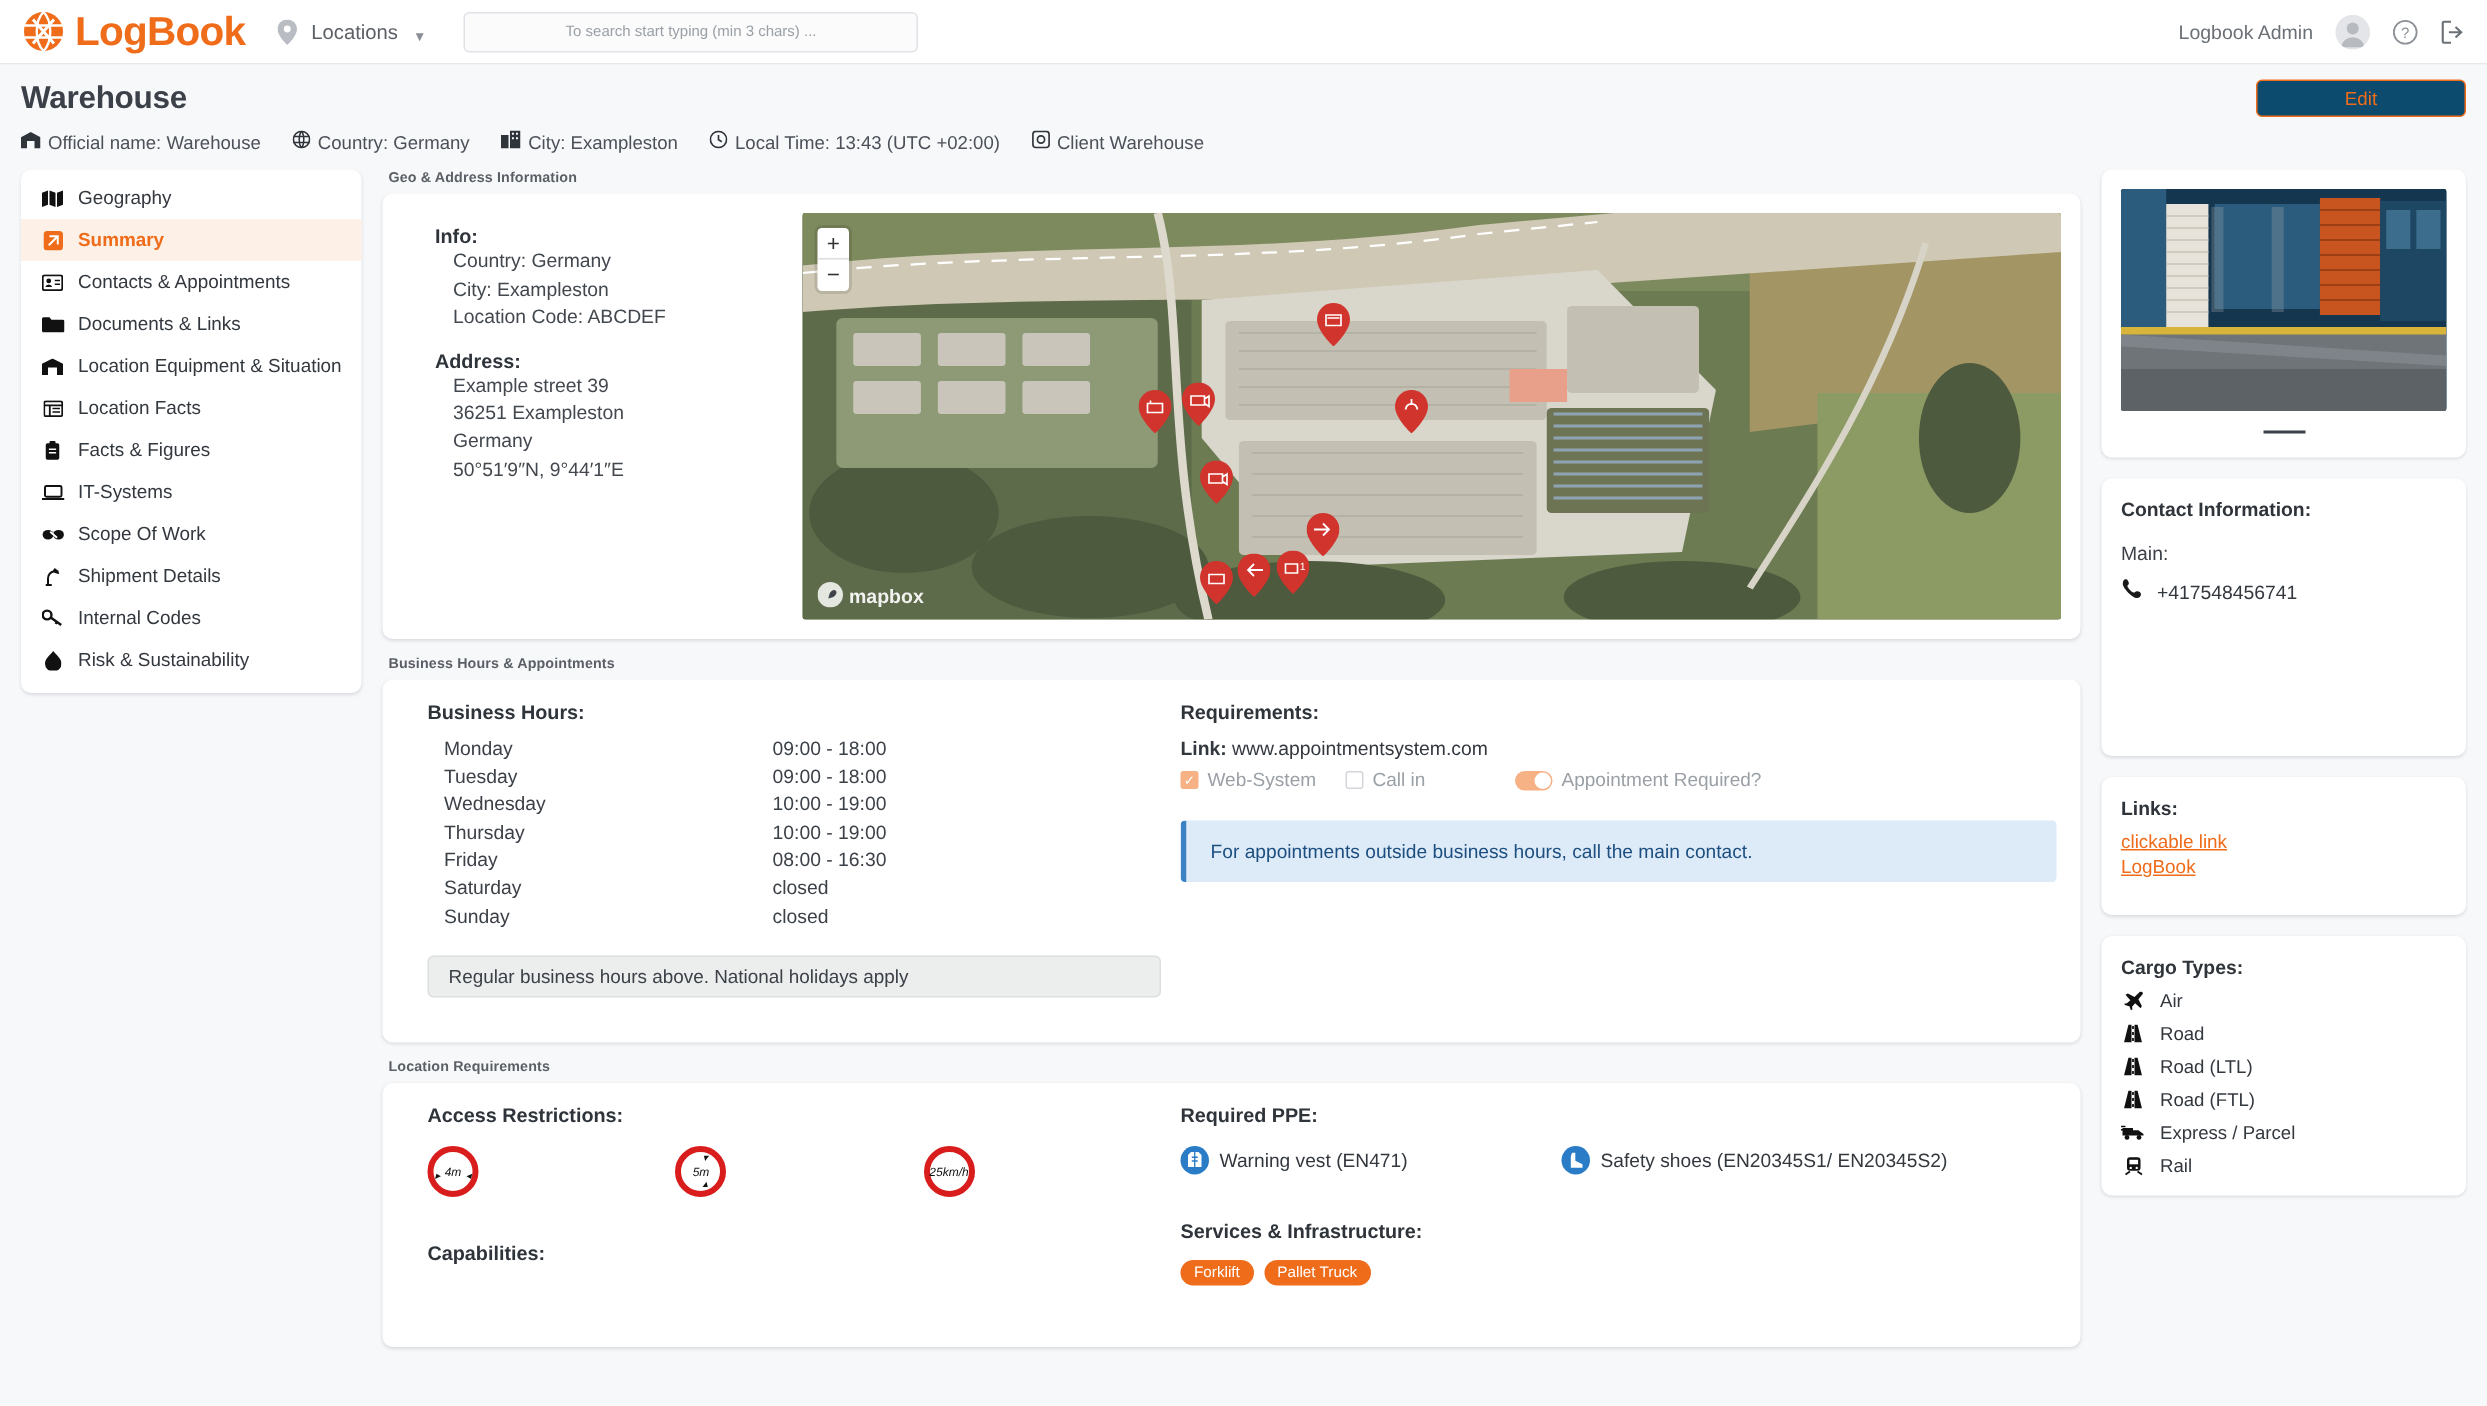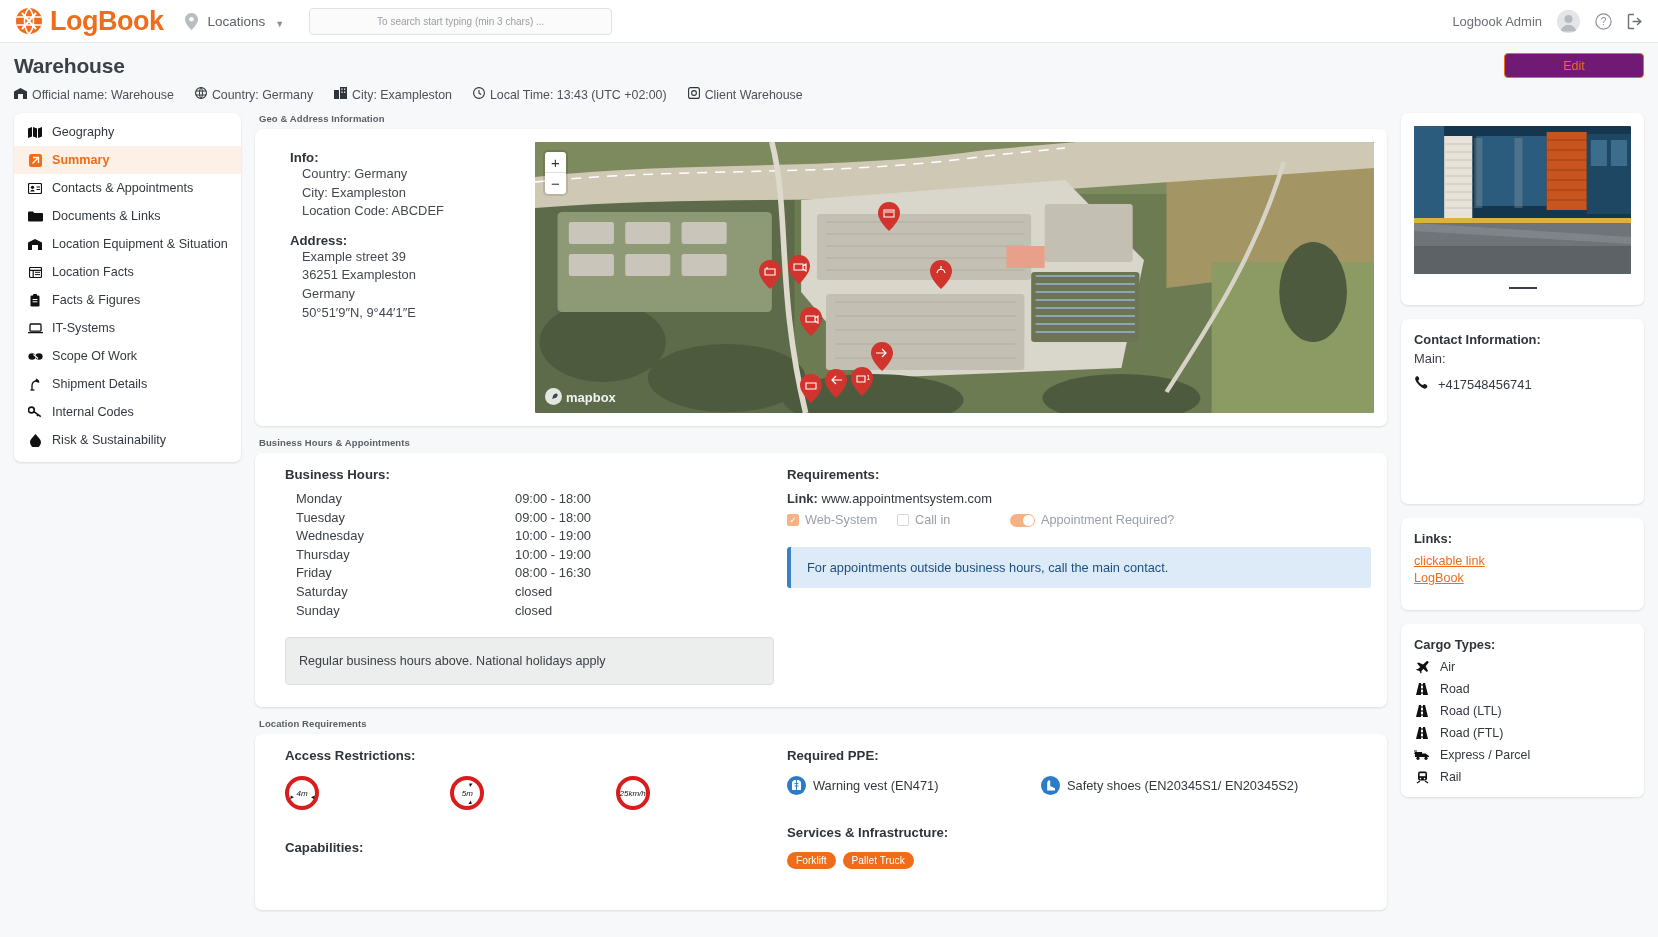--- a/index.html
+++ b/index.html
@@ -47,21 +47,21 @@
   .icon-btn { color: #8d9299; cursor: pointer; display: flex; align-items: center; }
 
   
   .page-head { padding: 11px 14px 0 14px; position: relative; }
   .page-title { font-size: 21px; font-weight: 700; color: #3c4149; letter-spacing: -0.2px; }
   .meta-row { display: flex; align-items: center; gap: 21px; margin-top: 9px; }
   .meta-item { display: flex; align-items: center; gap: 5px; font-size: 12.4px; color: #4c5159; }
   .meta-item svg { flex-shrink: 0; }
   .edit-btn {
     position: absolute; right: 14px; top: 10px; width: 140px; height: 25px;
-    border: 1px solid #ef6c1a; border-radius: 4px; background: #701a75; color: #ef6c1a;
+    border: 1px solid #ef6c1a; border-radius: 4px; background: #0c4a6e; color: #ef6c1a;
     font-size: 12.5px; display: flex; align-items: center; justify-content: center;
     cursor: pointer; font-family: "Liberation Sans", sans-serif;
   }
 
   
   .layout { display: flex; padding: 11px 14px 0 14px; gap: 14px; align-items: flex-start; }
   .col-nav { width: 227px; flex-shrink: 0; }
   .col-main { flex: 1; min-width: 0; }
   .col-side { width: 243px; flex-shrink: 0; }
 
@@ -114,21 +114,21 @@
 
   
   .bh-card { display: flex; padding: 14px 16px 22px 16px; min-height: 242px; }
   .bh-left { width: 510px; flex-shrink: 0; padding-left: 14px; }
   .bh-right { flex: 1; padding-left: 6px; }
   .hours-table { margin-top: 8px; }
   .hours-row { display: flex; font-size: 12.9px; color: #3c4148; line-height: 18.6px; }
   .hours-day { width: 230px; padding-left: 11px; }
   .note-box {
     margin-top: 17px; background: #eceded; border: 1px solid #dcdedf; border-radius: 4px;
-    padding: 16px 13px; font-size: 12.6px; color: #3c4148; width: 489px;
+    padding: 6px 13px; font-size: 12.6px; color: #3c4148; width: 489px;
   }
   .link-line { font-size: 12.9px; color: #33383f; margin-top: 9px; }
   .link-line b { font-weight: 700; }
   .checks { display: flex; align-items: center; gap: 0; margin-top: 7px; }
   .chk { display: flex; align-items: center; gap: 6px; font-size: 12.7px; color: #9aa0a6; }
   .chk-box { width: 12px; height: 12px; border-radius: 2px; border: 1px solid #d3d6da; background: #fff; }
   .chk-box.on {
     background: #f6b184; border-color: #f6b184; display: flex; align-items: center;
     justify-content: center; color: #fff; font-size: 9px;
   }
@@ -166,21 +166,21 @@
   }
 
   
   .side-card { padding: 13px; margin-bottom: 14px; }
   .photo {
     width: 100%; height: 148px; border-radius: 2px; overflow: hidden; position: relative;
     background: #2f5f82;
   }
   .photo-divider { width: 28px; height: 2px; background: #3c4149; margin: 13px auto 3px auto; }
   .side-title { font-size: 12.9px; font-weight: 700; color: #2f343b; }
-  .side-sub { font-size: 12.9px; color: #3c4148; margin-top: 4px; }
+  .side-sub { font-size: 12.9px; color: #3c4148; margin-top: 14px; }
   .phone-row { display: flex; align-items: center; gap: 9px; margin-top: 9px; font-size: 12.9px; color: #33383f; }
   .side-link {
     display: block; font-size: 12.6px; color: #ef6c1a; text-decoration: underline; margin-top: 8px;
   }
   .cargo-row { display: flex; align-items: center; gap: 10px; font-size: 12.4px; color: #33383f; margin-top: 8px; }
   .cargo-ico { width: 16px; display: flex; justify-content: center; flex-shrink: 0; }
   .contact-card { min-height: 185px; }
   .links-card { min-height: 92px; }
 </style>
 </head>

